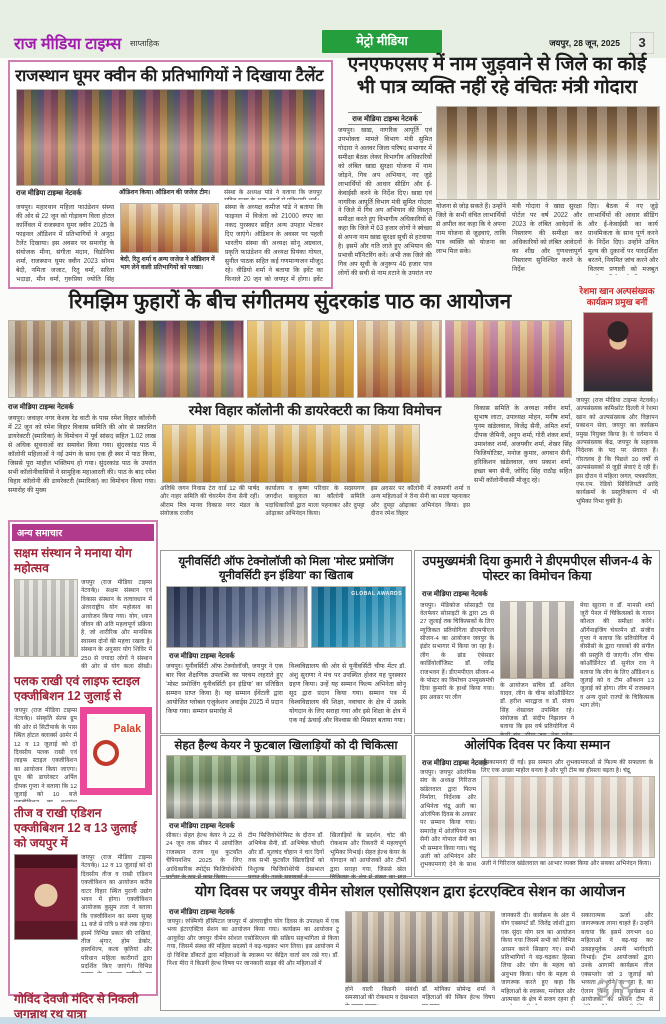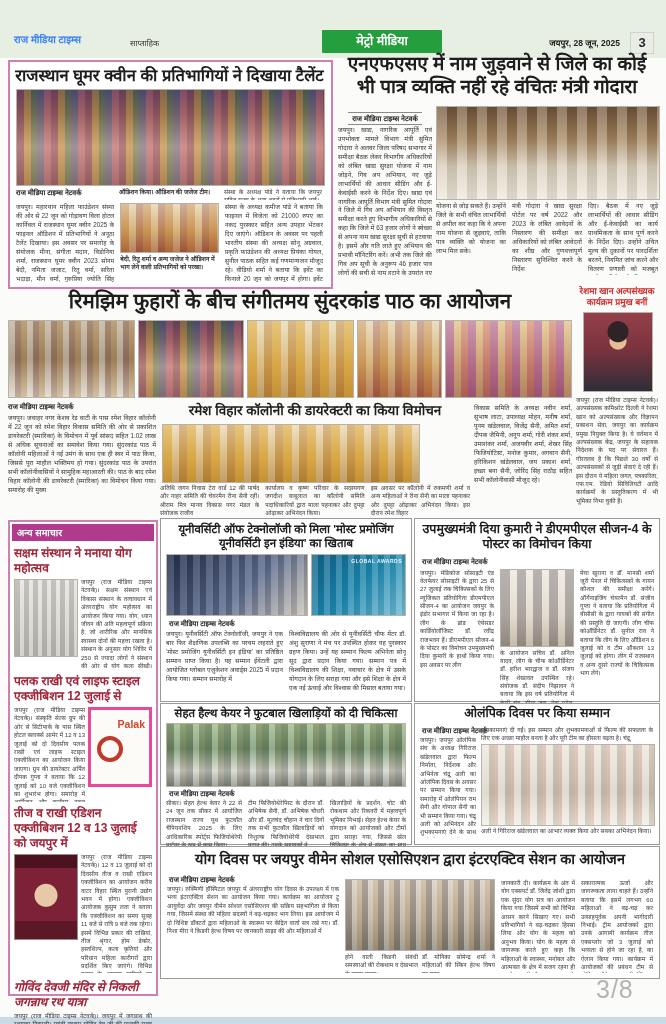--- a/index.html
+++ b/index.html
@@ -1,56 +1,56 @@
 <!DOCTYPE html>
 <html><head>
 <meta charset="utf-8">
 <style>
   html,body{margin:0;padding:0;background:#e8e8e6;}
   .page{position:relative;width:666px;height:1024px;margin:0 auto;background:#fbfcfa;
         font-family:"Liberation Sans",sans-serif;overflow:hidden;color:#2c2c2c;}
   .abs{position:absolute;}
   .top-strip{left:0;top:0;width:666px;height:58px;background:#e7efe2;}
   .bottom-strip{left:0;bottom:0;width:666px;height:7px;background:#c9dbe6;}
-  .paper-name{font-size:10px;font-weight:bold;color:#3b82f6;}
+  .paper-name{font-size:16px;font-weight:bold;color:#a21caf;}
   .edition{font-size:8px;color:#333;}
   .badge{background:#259f3d;color:#fff;font-weight:bold;font-size:12.5px;text-align:center;line-height:23px;border-radius:1px;}
   .dateline{font-size:8.5px;font-weight:bold;color:#222;}
   .pageno{background:#e9ece7;border:1px solid #cfd4cc;font-size:13px;font-weight:bold;text-align:center;line-height:20px;}
   .hl{font-weight:bold;color:#1d1d1d;text-align:center;line-height:1.22;}
   .hl-xl{font-size:20.5px;}
   .hl-l{font-size:19px;}
   .hl-m{font-size:13.5px;}
   .hl-sm{font-size:11.5px;}
   .hl-red{color:#cf2e2e;font-size:8.8px;font-weight:bold;text-align:center;line-height:1.25;}
   .hl-maroon{color:#a32438;font-size:12px;font-weight:bold;line-height:1.25;}
   .byline{font-size:7px;font-weight:bold;color:#222;border-top:1px solid #8a8a8a;border-bottom:1px solid #8a8a8a;padding:1px 4px;display:inline-block;}
   .credit{font-size:7px;font-weight:bold;color:#222;}
   .bt{font-size:6.3px;line-height:1.42;text-align:justify;color:#3b3b3b;overflow:hidden;}
   .bt-xs{font-size:6px;line-height:1.4;text-align:justify;color:#3b3b3b;overflow:hidden;}
   .cap{font-size:6.2px;line-height:1.35;color:#333;font-weight:bold;overflow:hidden;}
   .pink-box{border:2px solid #cf7fb2;background:#fff;}
-  .gray-box{border:1px solid #9a9a9a;background:#fff;}
+  .gray-box{border:1px solid #9a9a9a;background:#fff;margin-top:32px;}
   .magenta-bar{background:#b23a8c;color:#fff;font-size:9.5px;font-weight:bold;line-height:17px;padding-left:5px;}
   .ph{border:1px solid #b9b2a6;}
   .ph-crowd{background-image:repeating-linear-gradient(90deg,rgba(150,40,80,.38) 0 7px,rgba(230,150,40,.36) 7px 14px,rgba(60,110,60,.3) 14px 20px,rgba(70,70,150,.3) 20px 27px,rgba(220,80,120,.36) 27px 34px),linear-gradient(180deg,#4a4a5a 0%,#7d6b5e 25%,#c9b49a 60%,#8f7a66 100%);}
   .ph-meeting{background-image:repeating-linear-gradient(90deg,rgba(255,255,255,.25) 0 10px,rgba(0,0,0,.08) 10px 20px),linear-gradient(180deg,#6e5238 0%,#a3835c 35%,#d8ccb8 65%,#efe9dc 100%);}
   .ph-stage{background-image:repeating-linear-gradient(90deg,rgba(200,120,40,.32) 0 8px,rgba(240,220,170,.3) 8px 15px,rgba(150,60,50,.3) 15px 22px),linear-gradient(180deg,#e9dfcc 0%,#caa36a 55%,#9e5b42 100%);}
   .ph-seated{background-image:repeating-linear-gradient(90deg,rgba(255,255,255,.3) 0 6px,rgba(120,60,50,.25) 6px 12px,rgba(200,140,60,.25) 12px 18px),linear-gradient(180deg,#b9a88e 0%,#8f7a60 50%,#d9d2c2 100%);}
   .ph-yellow{background-image:repeating-linear-gradient(90deg,rgba(230,170,40,.45) 0 9px,rgba(250,240,210,.3) 9px 16px,rgba(190,120,30,.35) 16px 24px),linear-gradient(180deg,#e8dcc3 0%,#caa25e 60%,#a87b3e 100%);}
   .ph-purple{background-image:repeating-linear-gradient(90deg,rgba(170,60,140,.4) 0 8px,rgba(240,200,90,.35) 8px 15px,rgba(220,90,60,.35) 15px 22px),linear-gradient(180deg,#e3d7c8 0%,#b98f86 55%,#8e5f62 100%);}
   .ph-portrait{background-image:radial-gradient(circle at 50% 24%,#2e2326 0 10px,rgba(0,0,0,0) 11px),radial-gradient(circle at 50% 36%,#e6bd96 0 8px,rgba(0,0,0,0) 9px),linear-gradient(180deg,#94404a 0%,#7c333e 45%,#2e2e38 100%);}
   .ph-award-dark{background-image:repeating-linear-gradient(90deg,rgba(255,255,255,.14) 0 7px,rgba(0,0,0,.12) 7px 13px),linear-gradient(135deg,#23304e 0%,#5d6c8e 55%,#cfc9bd 100%);}
   .ph-award-blue{background-image:repeating-linear-gradient(90deg,rgba(255,255,255,.18) 0 6px,rgba(0,0,0,.05) 6px 12px),linear-gradient(135deg,#0e5f86 0%,#1b86ae 50%,#6fb9d2 100%);}
   .ph-football{background-image:repeating-linear-gradient(90deg,rgba(30,30,30,.22) 0 7px,rgba(255,255,255,.22) 7px 13px,rgba(90,60,40,.18) 13px 19px),linear-gradient(180deg,#9db98a 0%,#74936a 40%,#cfd3c7 75%,#8a8f86 100%);}
   .ph-posters{background-image:repeating-linear-gradient(90deg,rgba(40,40,60,.28) 0 9px,rgba(255,255,255,.2) 9px 16px),linear-gradient(180deg,#efe9df 0%,#ddd3c4 60%,#b9ab97 100%);}
   .ph-cake{background-image:repeating-linear-gradient(90deg,rgba(255,255,255,.35) 0 7px,rgba(120,90,60,.18) 7px 12px,rgba(200,60,40,.15) 12px 16px),linear-gradient(180deg,#e8e3d8 0%,#cfc8ba 60%,#efece4 100%);}
   .ph-group-indoor{background-image:repeating-linear-gradient(90deg,rgba(40,35,50,.25) 0 6px,rgba(255,255,255,.22) 6px 11px,rgba(200,150,90,.2) 11px 16px),linear-gradient(180deg,#d9cfc0 0%,#b9ad9c 55%,#8f8576 100%);}
   .ph-yoga{background-image:repeating-linear-gradient(90deg,rgba(70,70,70,.2) 0 5px,rgba(255,255,255,.25) 5px 9px),linear-gradient(180deg,#e3e1da 0%,#c6c4bb 100%);}
-  .ad-palak{background:#fdfbf7;border:3px solid #ec4899;}
+  .ad-palak{background:#fdfbf7;border:7px solid #ec4899;}
   .ad-palak .ring{position:absolute;left:6px;top:26px;width:18px;height:18px;border:4px solid #c0392b;border-radius:50%;}
   .ad-palak .logo{position:absolute;right:4px;top:8px;font-size:10.5px;font-weight:bold;color:#d4452c;}
   .ad-teej{background-image:radial-gradient(circle at 50% 48%,#e7c9a8 0 11px,rgba(0,0,0,0) 12px),linear-gradient(180deg,#4d1220 0 16%,#7c2136 16% 78%,#5d1827 78% 100%);border:1px solid #9a8a8a;}
   .award-text{position:absolute;right:3px;top:3px;font-size:5px;font-weight:bold;color:#eaf6fb;letter-spacing:.5px;}
   .indicator{font-size:25px;color:#b4b4b2;letter-spacing:1px;font-weight:normal;}
   .cols{display:flex;gap:6px;}
   .cols > div{flex:1;}
 </style>
 </head>
 <body>
@@ -141,21 +141,21 @@
           <span class="logo">Palak</span>
           <span class="ring"></span>
         </div>
         <div class="bt-xs" style="height:96px;">जयपुर (राज मीडिया टाइम्स नेटवर्क)। संस्कृति सेल्स ग्रुप की ओर से सिटीपार्क के पास स्थित होटल क्लार्क्स आमेर में 12 व 13 जुलाई को दो दिवसीय पलक राखी एवं लाइफ स्टाइल एक्जीबिशन का आयोजन किया जाएगा। ग्रुप की डायरेक्टर अर्पित दीपक गुप्ता ने बताया कि 12 जुलाई को 10 बजे एक्जीबिशन का शुभारंभ होगा। समारोह में आर्टिज़न और कारीगर नवल विशेष अतिथि होंगे। एक्जीबिशन का मीडिया पार्टनर राज मीडिया टाइम्स समाचार पत्र और राज मीडिया टीवी है।</div>
       </div>
       <div class="hl-maroon" style="margin-top:4px;">तीज व राखी एडिशन एक्जीबिशन 12 व 13 जुलाई को जयपुर में</div>
       <div style="margin-top:2px;overflow:hidden;height:120px;">
         <div class="ad-teej" style="float:left;width:62px;height:84px;margin:1px 3px 1px 0;"></div>
         <div class="bt-xs" style="height:120px;">जयपुर (राज मीडिया टाइम्स नेटवर्क)। 12 व 13 जुलाई को दो दिवसीय तीज व राखी एडिशन एक्जीबिशन का आयोजन करीब वाटर विहार स्थित पुरानी उद्योग भवन में होगा। एक्जीबिशन आयोजक कुसुम लता ने बताया कि एक्जीबिशन का समय सुबह 11 बजे से रात्रि 9 बजे तक रहेगा। इसमें विभिन्न प्रकार की राखियां, तीज श्रृंगार, होम डेकोर, हस्तशिल्प, कला कृतियां और परिधान महिला कारीगरों द्वारा प्रदर्शित किए जाएंगे। विभिन्न प्रकार के आइटम खरीदने का अवसर मिलेगा। एक्जीबिशन का मीडिया पार्टनर राज मीडिया टाइम्स समाचार पत्र और राज मीडिया टीवी है।</div>
       </div>
-      <div class="hl-maroon" style="margin-top:7px;font-style:italic;">गोविंद देवजी मंदिर से निकली जगन्नाथ रथ यात्रा</div>
+      <div class="hl-maroon" style="margin-top:19px;">गोविंद देवजी मंदिर से निकली जगन्नाथ रथ यात्रा</div>
       <div class="bt-xs" style="margin-top:2px;height:74px;">जयपुर (राज मीडिया टाइम्स नेटवर्क)। जयपुर में जगन्नाथ की रथयात्रा निकाली। महंती स्वरूप गोविंद देव जी की पालकी सुबह रवाना हुई। यह यात्रा रिद्धि-सिद्धि मार्ग से होती हुई ब्रह्मपुरी मंदिर पहुंची। इस यात्रा में बड़ी संख्या में लोग शामिल हुए। इस दौरान भक्त जगह-जगह रथ को रोककर पुष्प वर्षा करते हुए चले, भक्त आरती झलक लगाते हुए चली।</div>
     </div>
   </div>
 
   <div class="abs gray-box" style="left:160px;top:518px;width:250px;height:182px;">
     <div class="hl hl-sm" style="margin:3px 4px 0 4px;">यूनीवर्सिटी ऑफ टेक्नोलॉजी को मिला 'मोस्ट प्रमोजिंग यूनीवर्सिटी इन इंडिया' का खिताब</div>
     <div style="display:flex;gap:3px;margin:4px 5px 0 5px;height:62px;">
       <div class="ph ph-award-dark" style="flex:1.5;"></div>
       <div class="ph ph-award-blue" style="flex:1;position:relative;">
         <span class="award-text">GLOBAL AWARDS</span>

